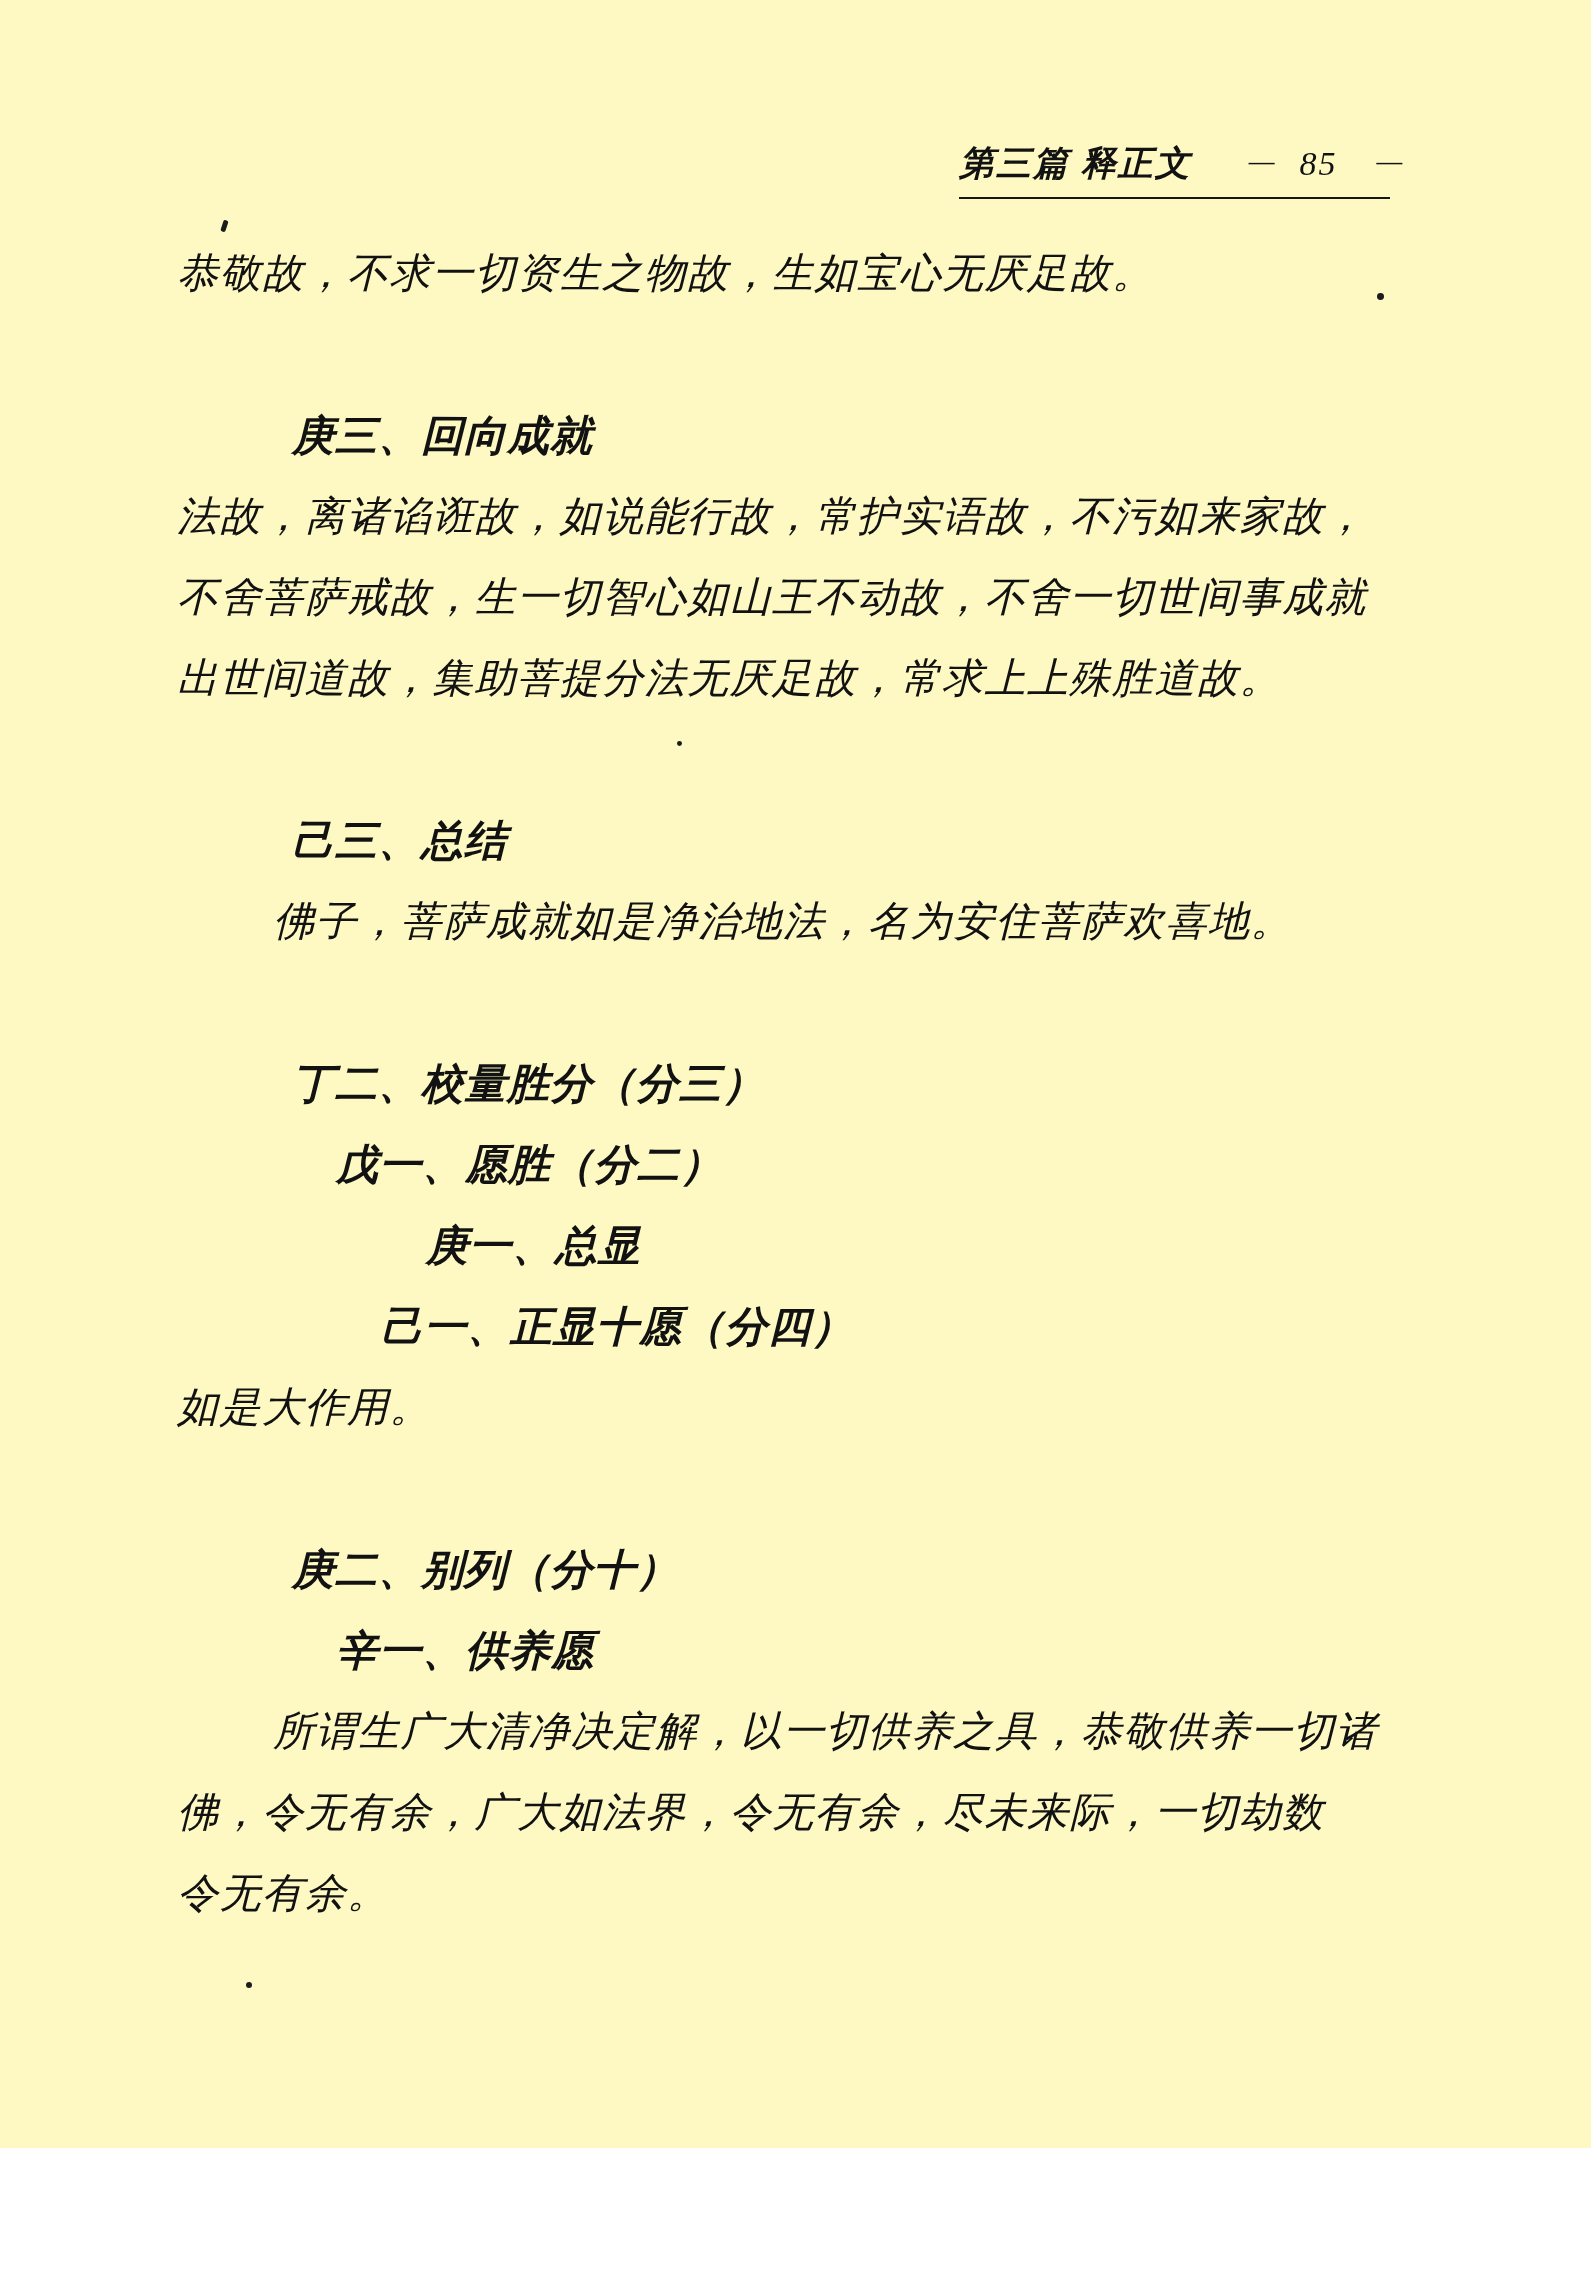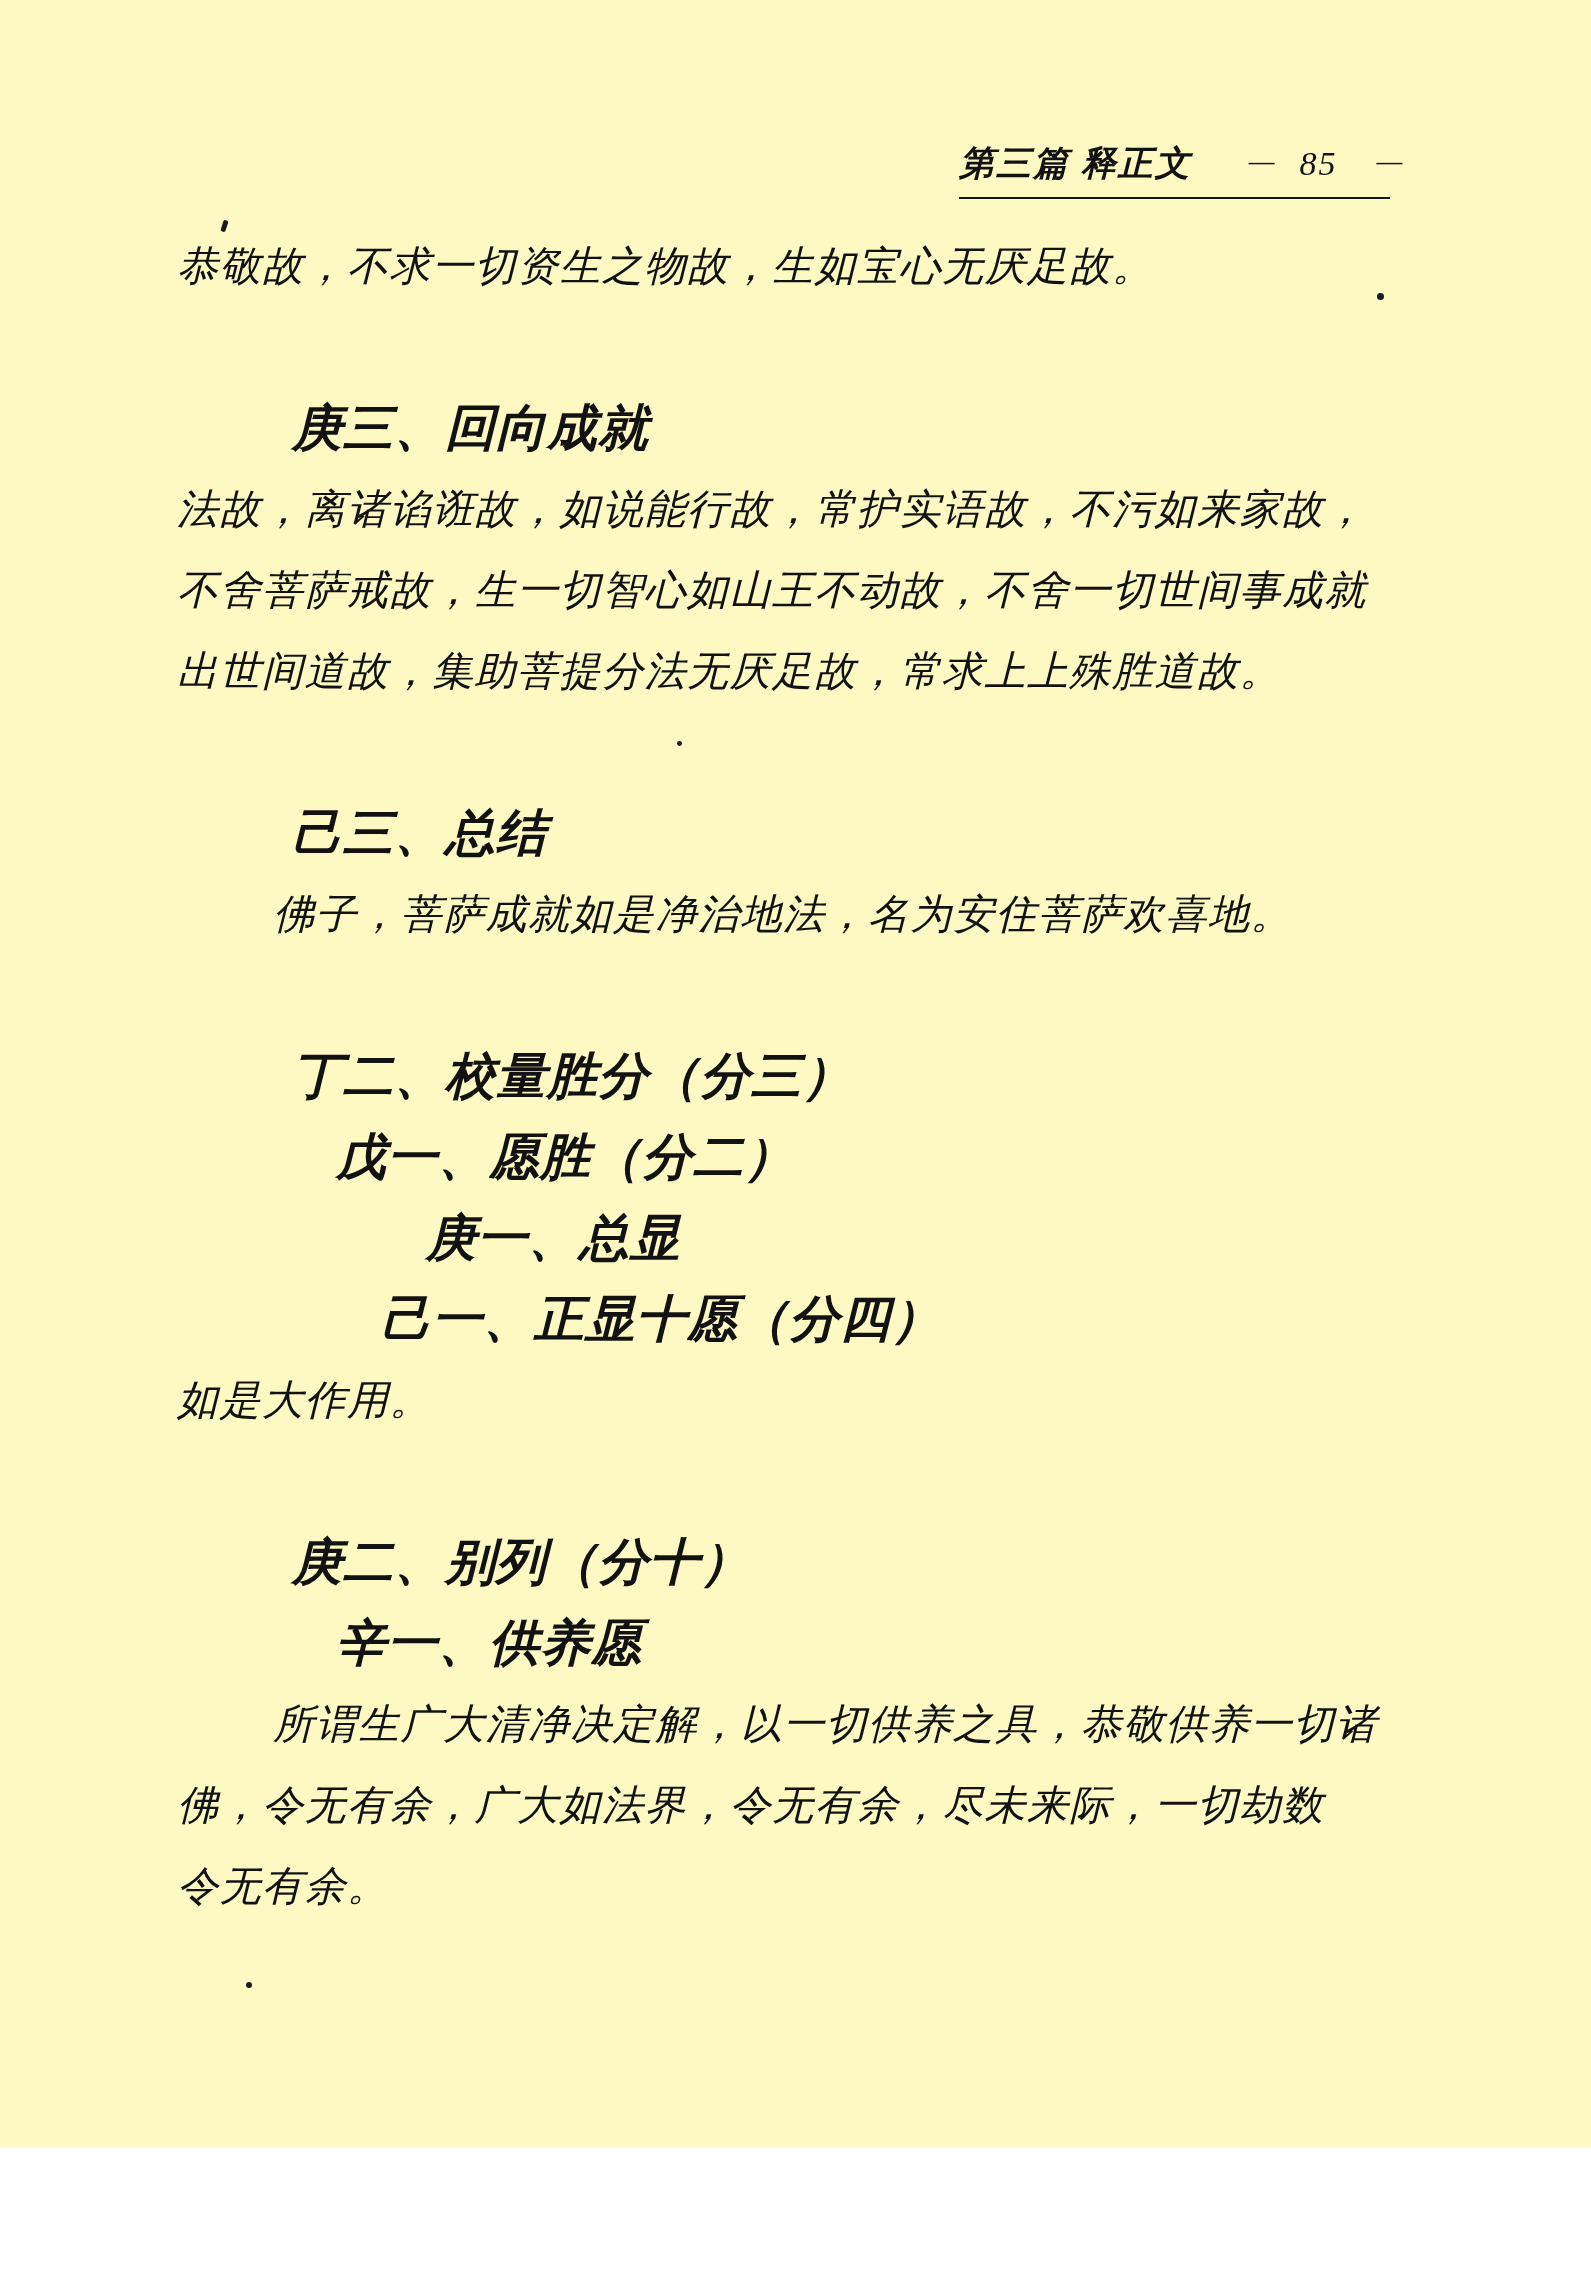--- a/index.html
+++ b/index.html
@@ -42,32 +42,32 @@
     transform: translateY(-3.9px);
   }
   .rh-dash.d1 { margin-left: 57px; }
   .rh-num    { margin-left: 25px; font-size: 34px; letter-spacing: 2px; }
   .rh-dash.d2 { margin-left: 39px; }
 
   
   .text-col {
     position: absolute;
     left: 177px;
-    top: 226px;
+    top: 233px;
     width: 1180px;
   }
   .line {
     font-size: 41px;
     line-height: 81px;
     height: 81px;
     letter-spacing: 1.5px;
     white-space: nowrap;
   }
   .p-first { padding-left: 96px; }      
-  .heading { font-weight: 700; font-size: 50px; letter-spacing: 1px; }
+  .heading { font-weight: 700; font-size: 42px; letter-spacing: 1px; }
   .lv1 { padding-left: 115px; }
   .lv2 { padding-left: 159px; }
   .lv3 { padding-left: 204px; }
   .lv4 { padding-left: 249px; }
   .gap { margin-top: 81px; }            
 
   
   .speck {
     position: absolute;
     background: #1c1c1c;

